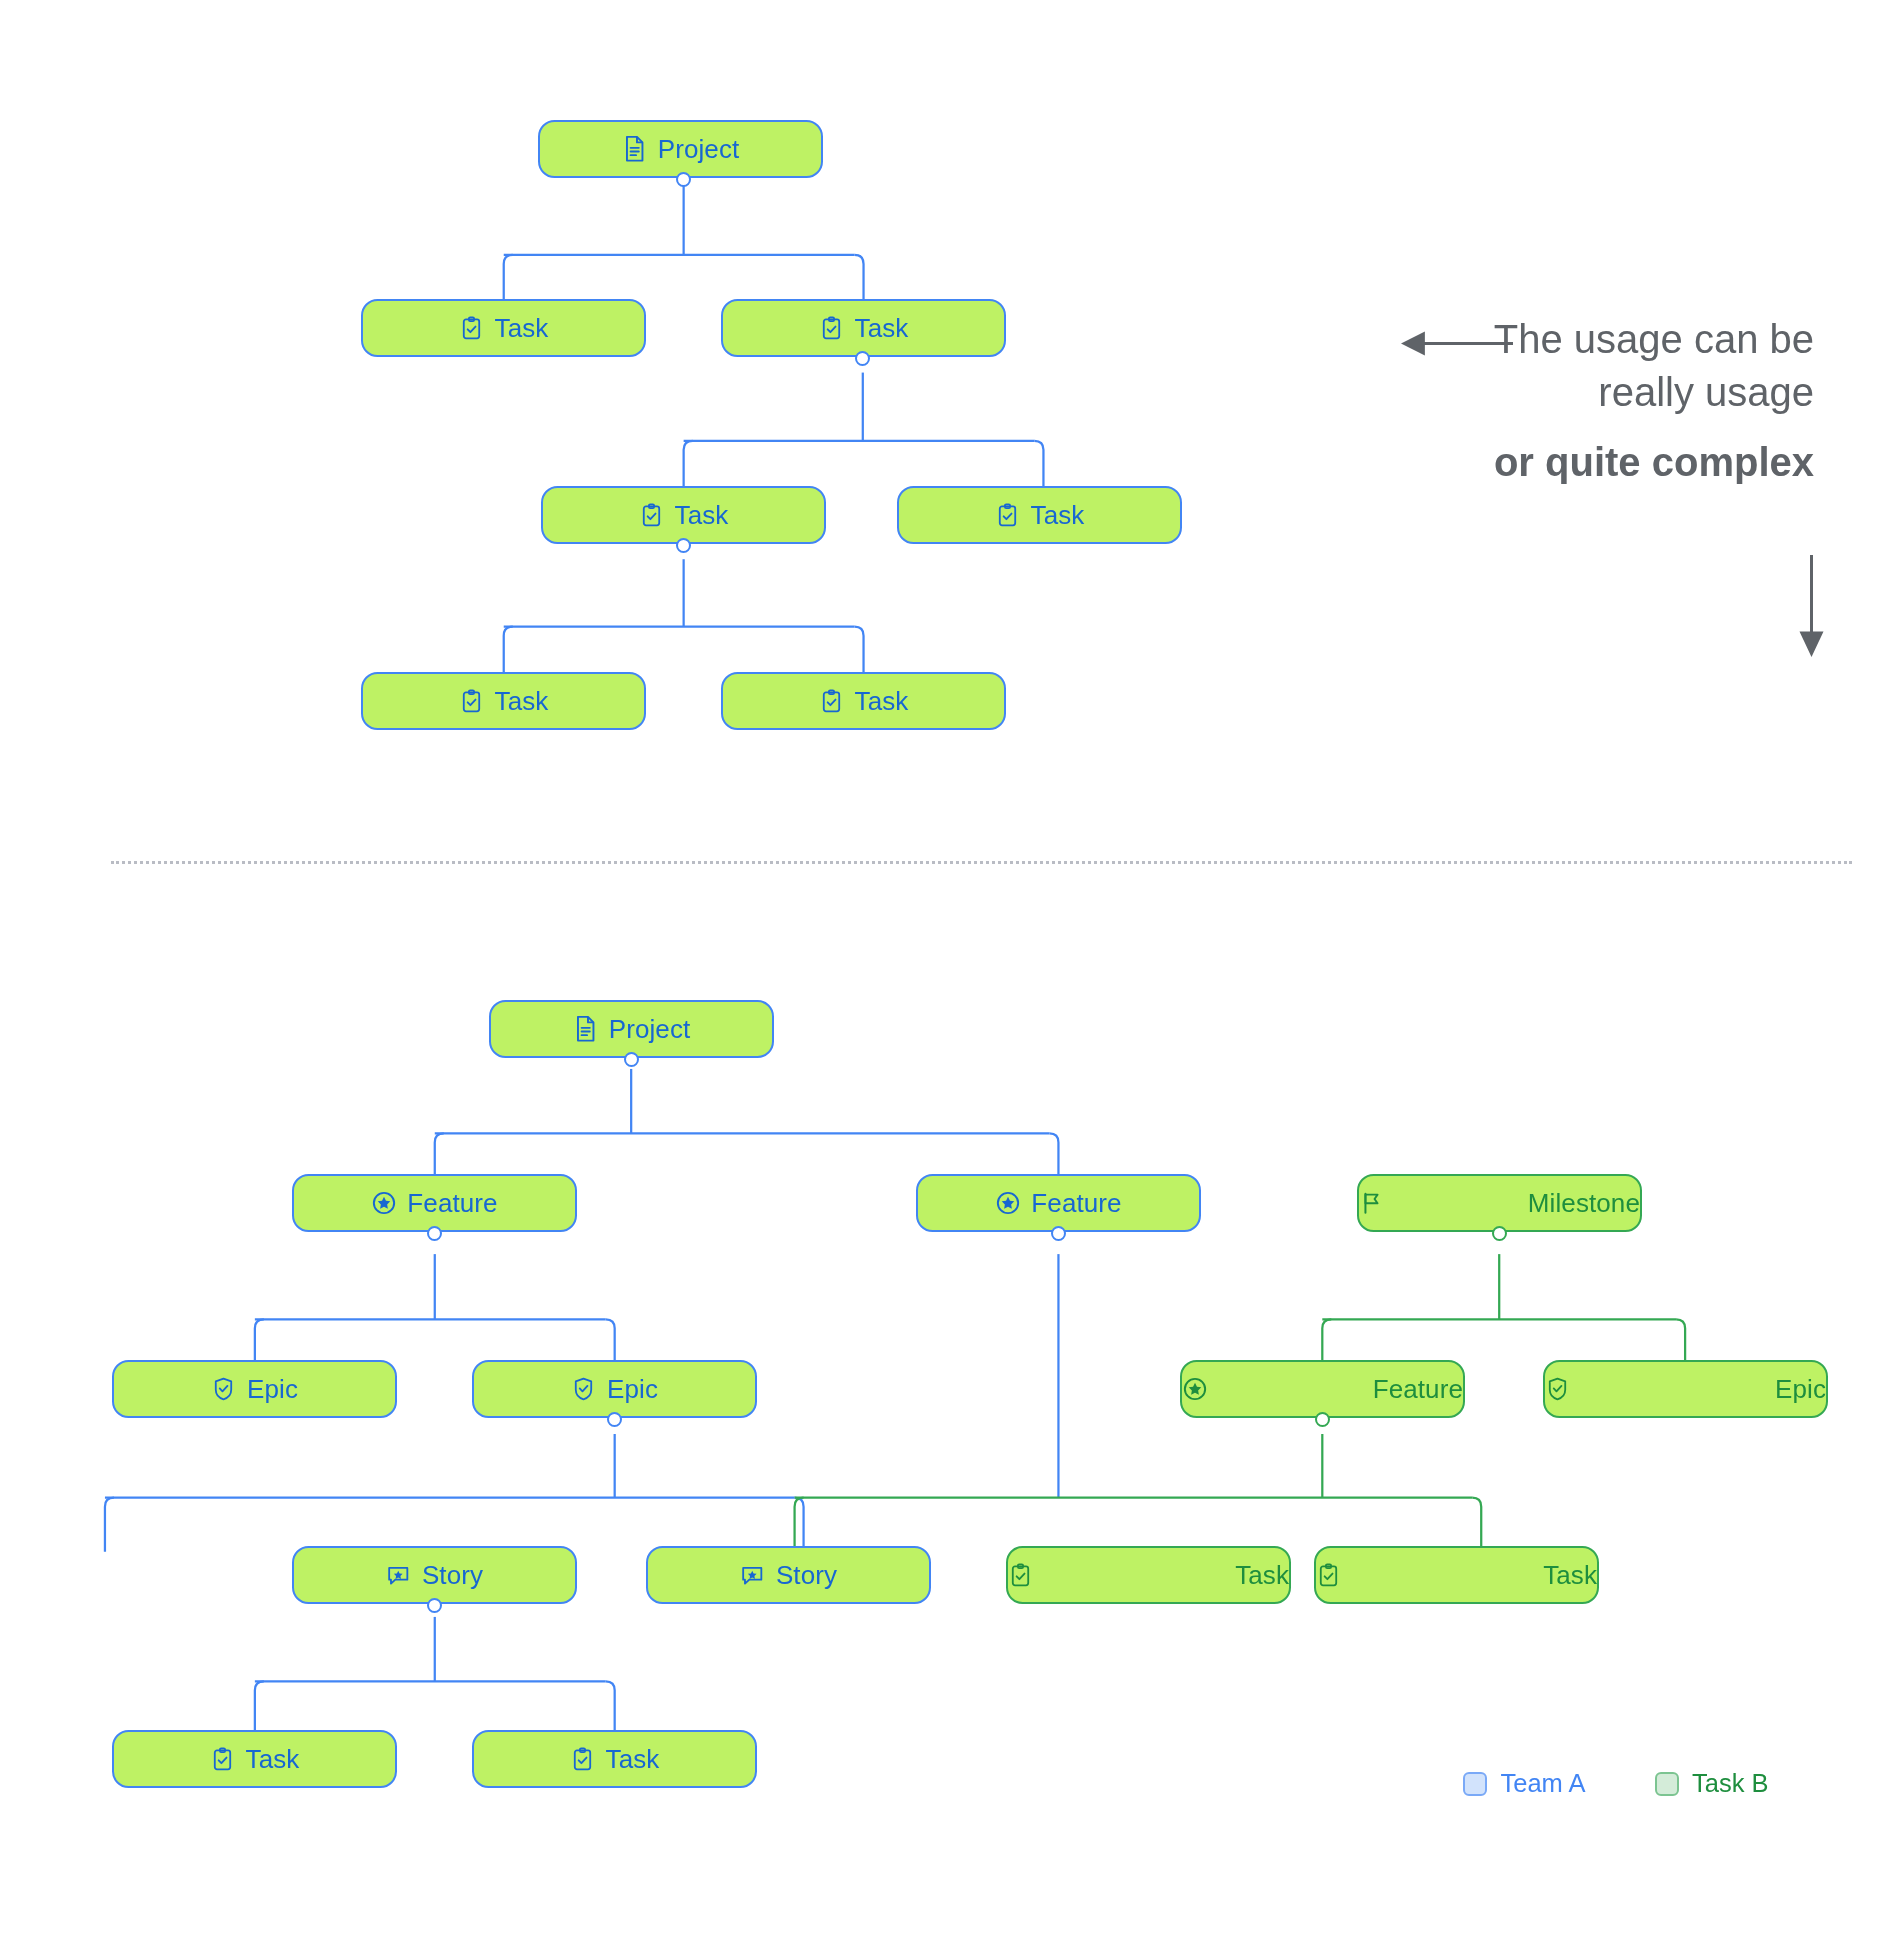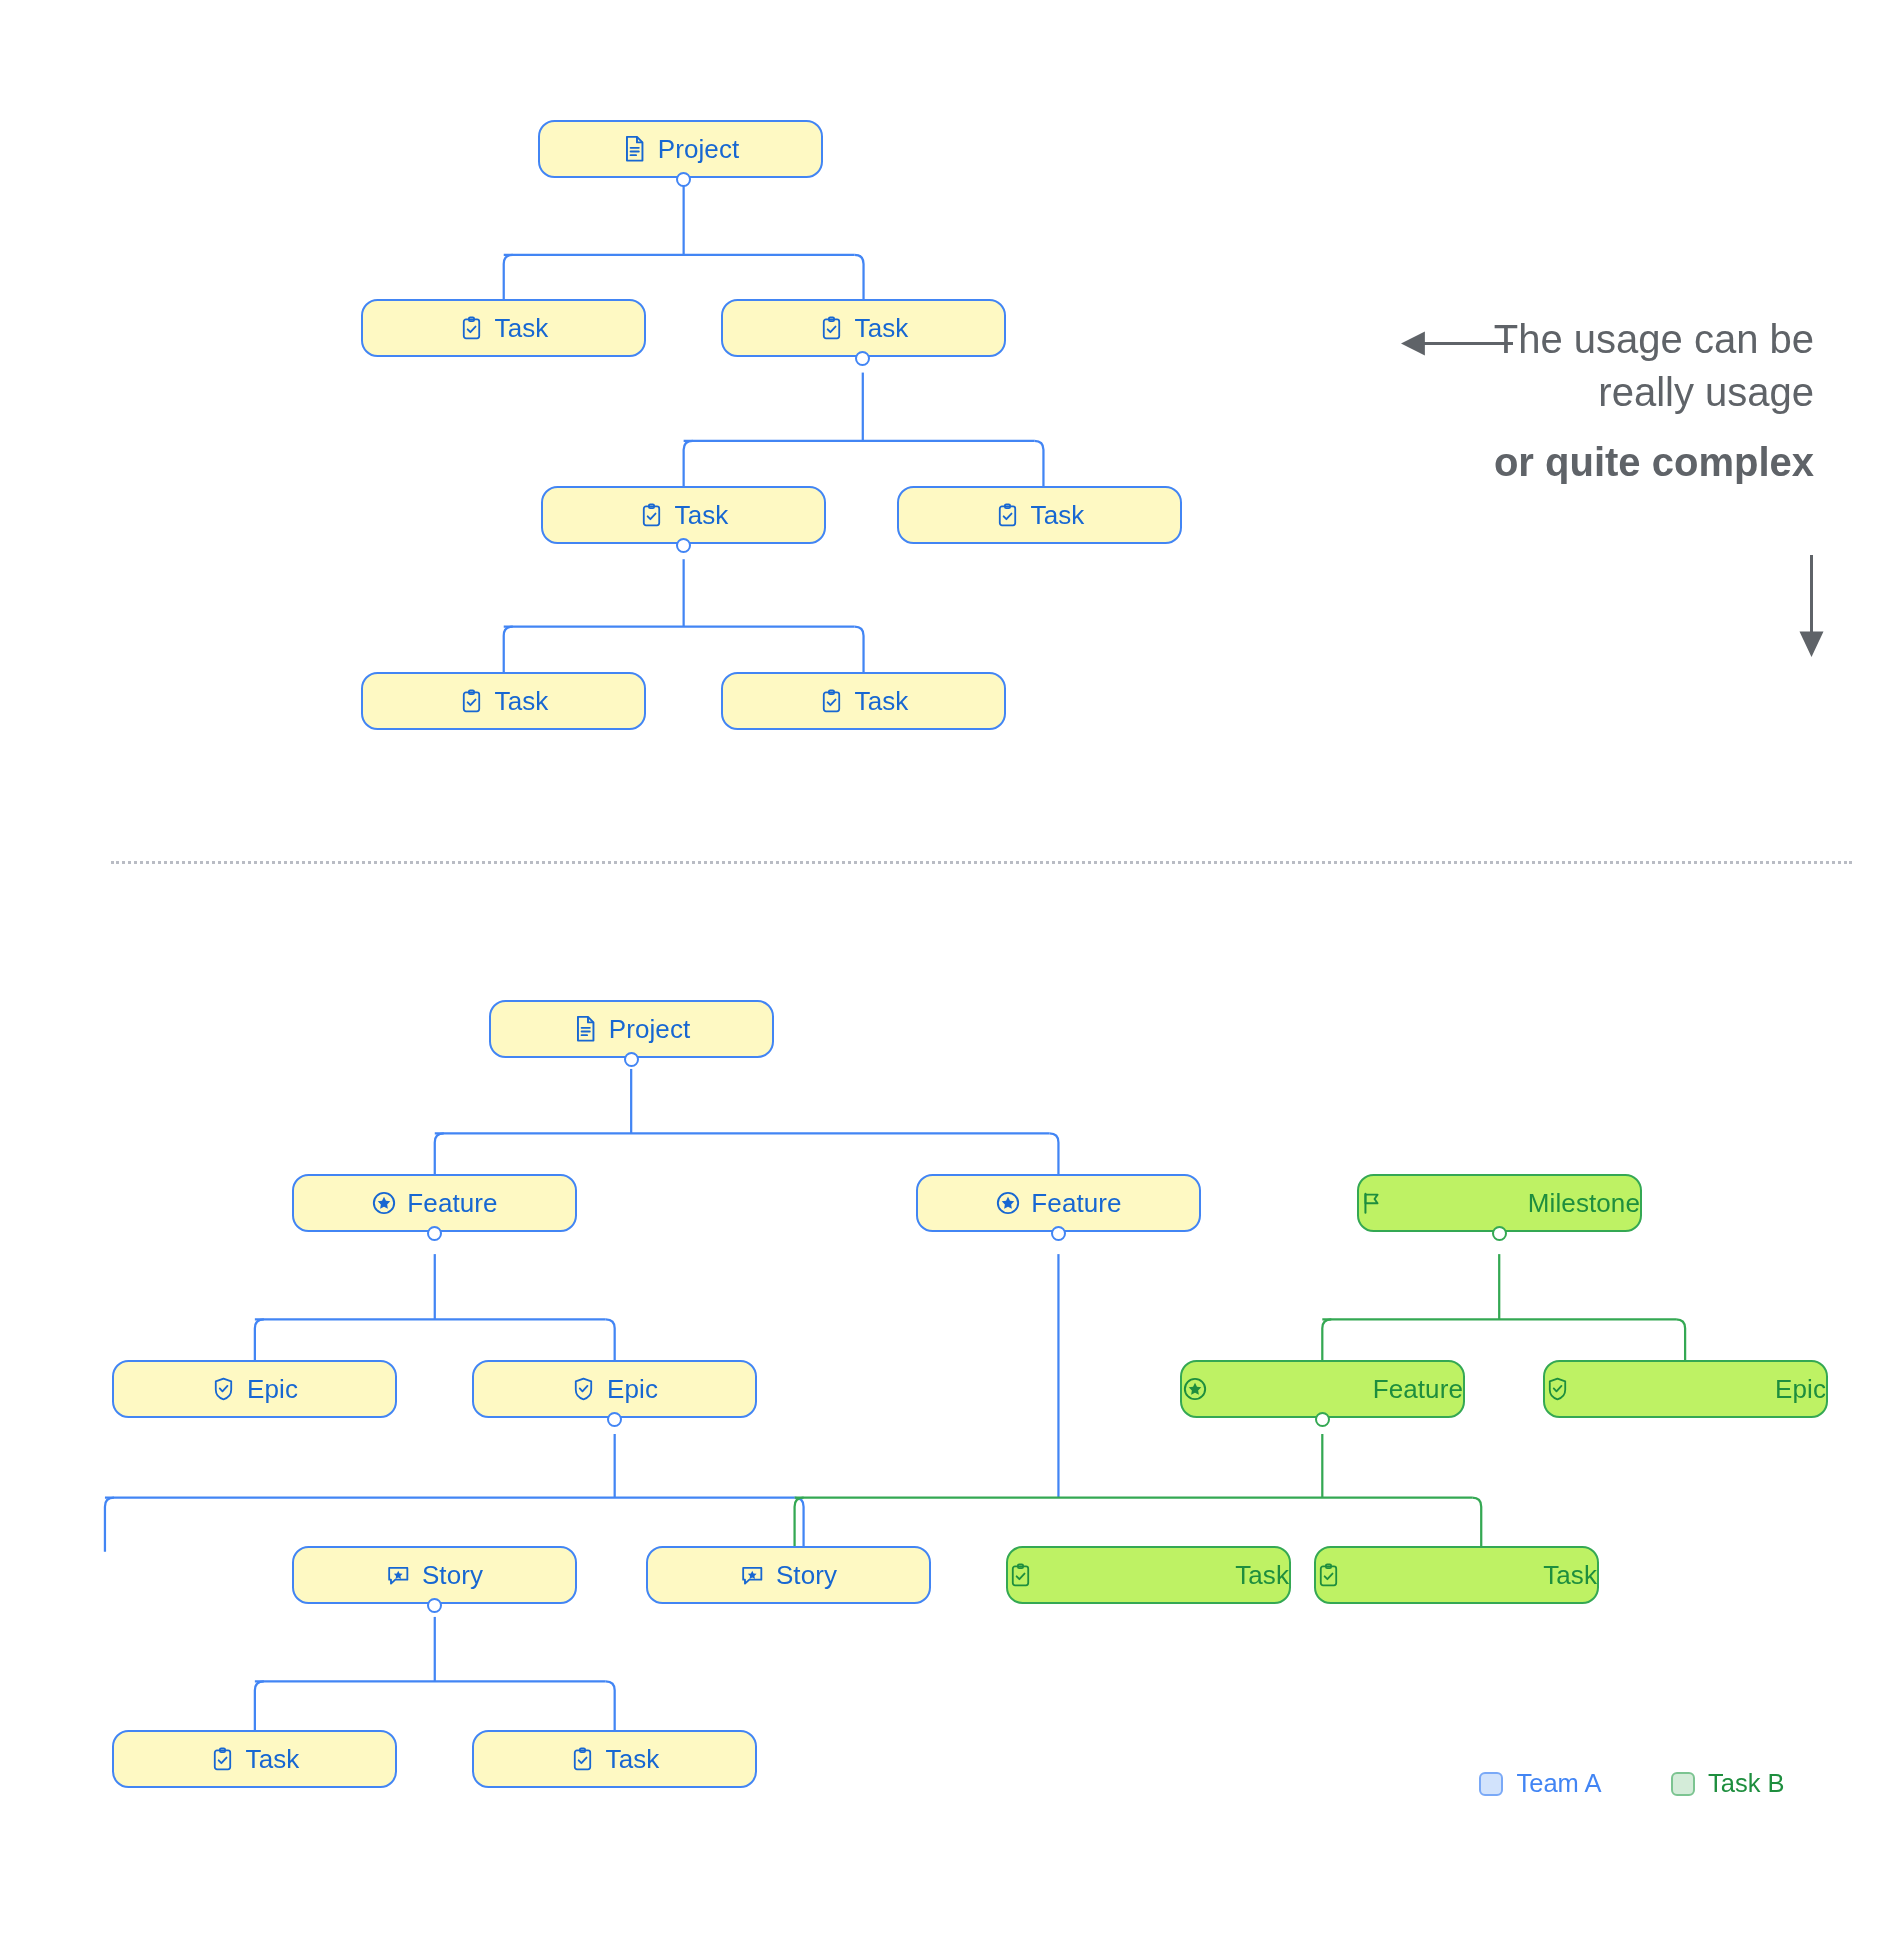--- a/index.html
+++ b/index.html
@@ -24,21 +24,21 @@
     gap:10.5px;
     border-radius:16.5px;
     border-width:2.2px;
     border-style:solid;
     font-size:26px;
     letter-spacing:0.1px;
     white-space:nowrap;
     z-index:3;
   }
   .node.blue{
-    background:#fef9c3;
+    background:#bef264;
     border-color:#4285f4;
     color:#1767d2;
   }
   .node.green{
     background:#bef264;
     border-color:#34a853;
     color:#1e8e3e;
     justify-content:space-between;
   }
   .node .ico{
@@ -405,21 +405,21 @@
     <span class="ico">
       <svg width="21" height="24" viewBox="0 0 24 28">
           <rect x="3" y="4" width="18" height="22" rx="2.6" fill="none" stroke="#1767d2" stroke-width="2.1"></rect>
           <rect x="9" y="1.5" width="6" height="4.5" rx="1.4" fill="none" stroke="#1767d2" stroke-width="2.1"></rect>
           <path d="M7.5 15.5l3.2 3.4 6-6.6" fill="none" stroke="#1767d2" stroke-width="2.1" stroke-linecap="round" stroke-linejoin="round"></path>
         </svg>
     </span>
     <span class="lbl">Task</span>
   </div>
 
-  <div class="legend" style="left:1463px;top:1769px;margin-left:16px;">
+  <div class="legend" style="left:1463px;top:1769px;">
     <div class="legend-item blue">
       <span class="swatch blue"></span>
       <span>Team A</span>
     </div>
     <div class="legend-item green">
       <span class="swatch green"></span>
       <span>Task B</span>
     </div>
   </div>
 

